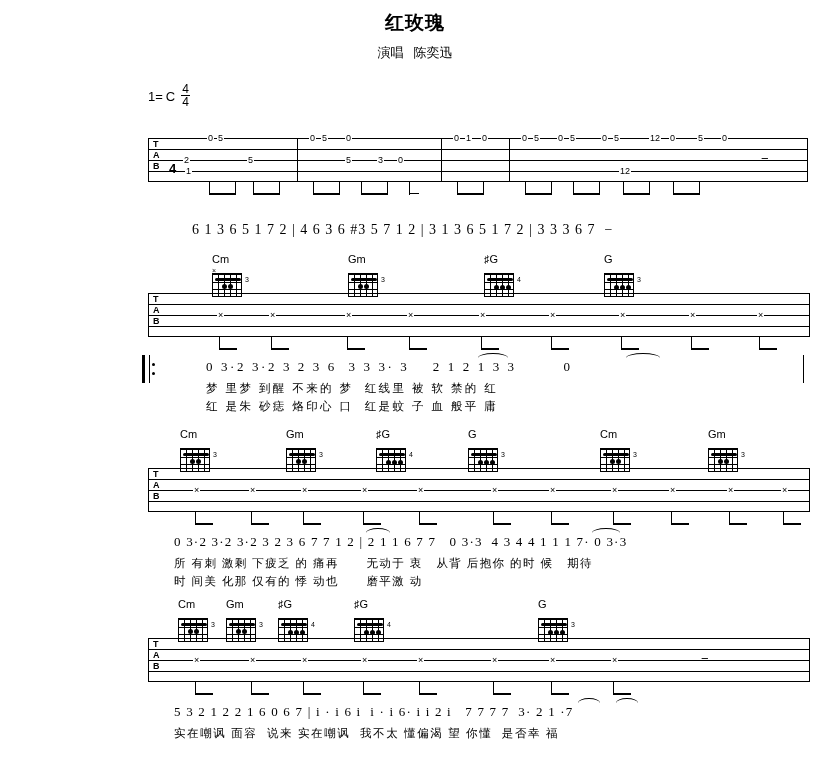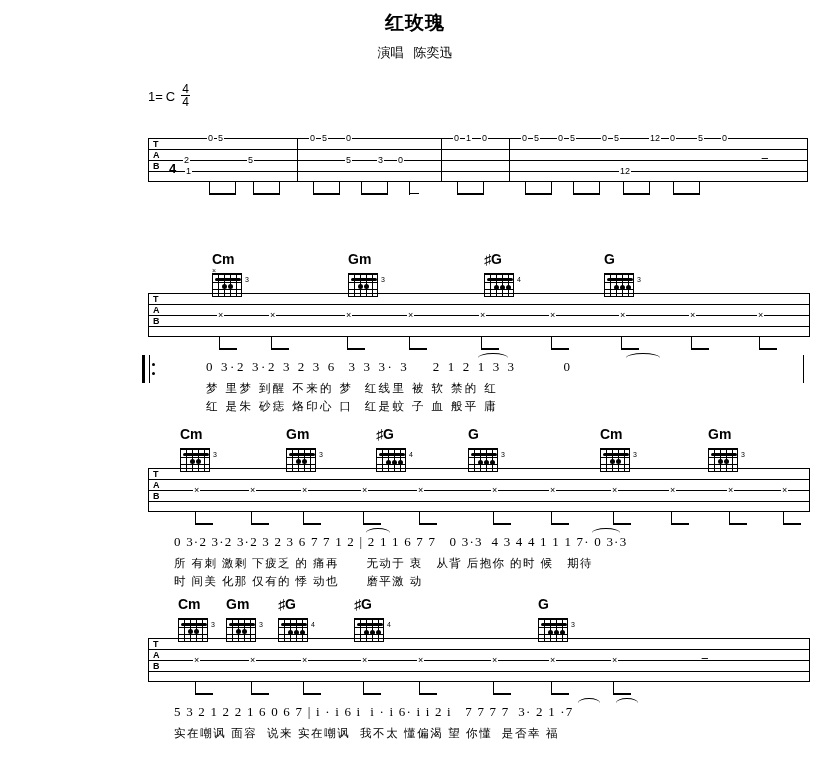--- a/index.html
+++ b/index.html
@@ -100,21 +100,21 @@
   .stem { position: absolute; width: 1px; background: #000; }
   .beam { position: absolute; height: 2px; background: #000; }
   .flaghook { position: absolute; height: 1px; background: #000; }
 
   
   .barline { position: absolute; width: 1px; background: #000; }
 
   
   .chord { position: absolute; width: 42px; }
   .chord .cname {
-    font-size: 14px; font-weight: bold;
+    font-size: 11px; font-weight: normal;
     margin-bottom: 9px; line-height: 9px;
   }
   .chord .grid {
     position: relative; width: 30px; height: 24px;
     border: 1px solid #000; border-top: 2px solid #000;
     background: #fff;
   }
   .chord .grid .v { position: absolute; top: 0; bottom: 0; width: 1px; background: #000; }
   .chord .grid .h { position: absolute; left: 0; right: 0; height: 1px; background: #000; }
   .chord .dot {
@@ -236,20 +236,21 @@
     <div class="beam" style="left:474px;top:55px;width:27px"></div>
     <div class="stem" style="left:524px;top:43px;height:14px"></div>
     <div class="stem" style="left:550px;top:43px;height:14px"></div>
     <div class="beam" style="left:524px;top:55px;width:27px"></div>
 
     <div class="barline" style="left:148px;top:0;height:44px"></div>
     <div class="barline" style="left:292px;top:0;height:44px"></div>
     <div class="barline" style="left:360px;top:0;height:44px"></div>
   </div>
 
+  <div class="numrow" style="left:44px; top:84px; font-size:14px; letter-spacing:1px;">6 1 3 6 5 1 7 2 | 4 6 3 6 #3 5 7 1 2 | 3 1 3 6 5 1 7 2 | 3 3 3 6 7  −</div>
 </div>
 
 <div class="system" style="left:138px; top:255px; width:672px;">
 
   <div class="chord" style="left:74px; top:0;">
     <div class="cname">Cm</div>
     <div class="grid">
       <div class="v" style="left:5px"></div>
         <div class="v" style="left:11px"></div>
       <div class="v" style="left:17px"></div>

